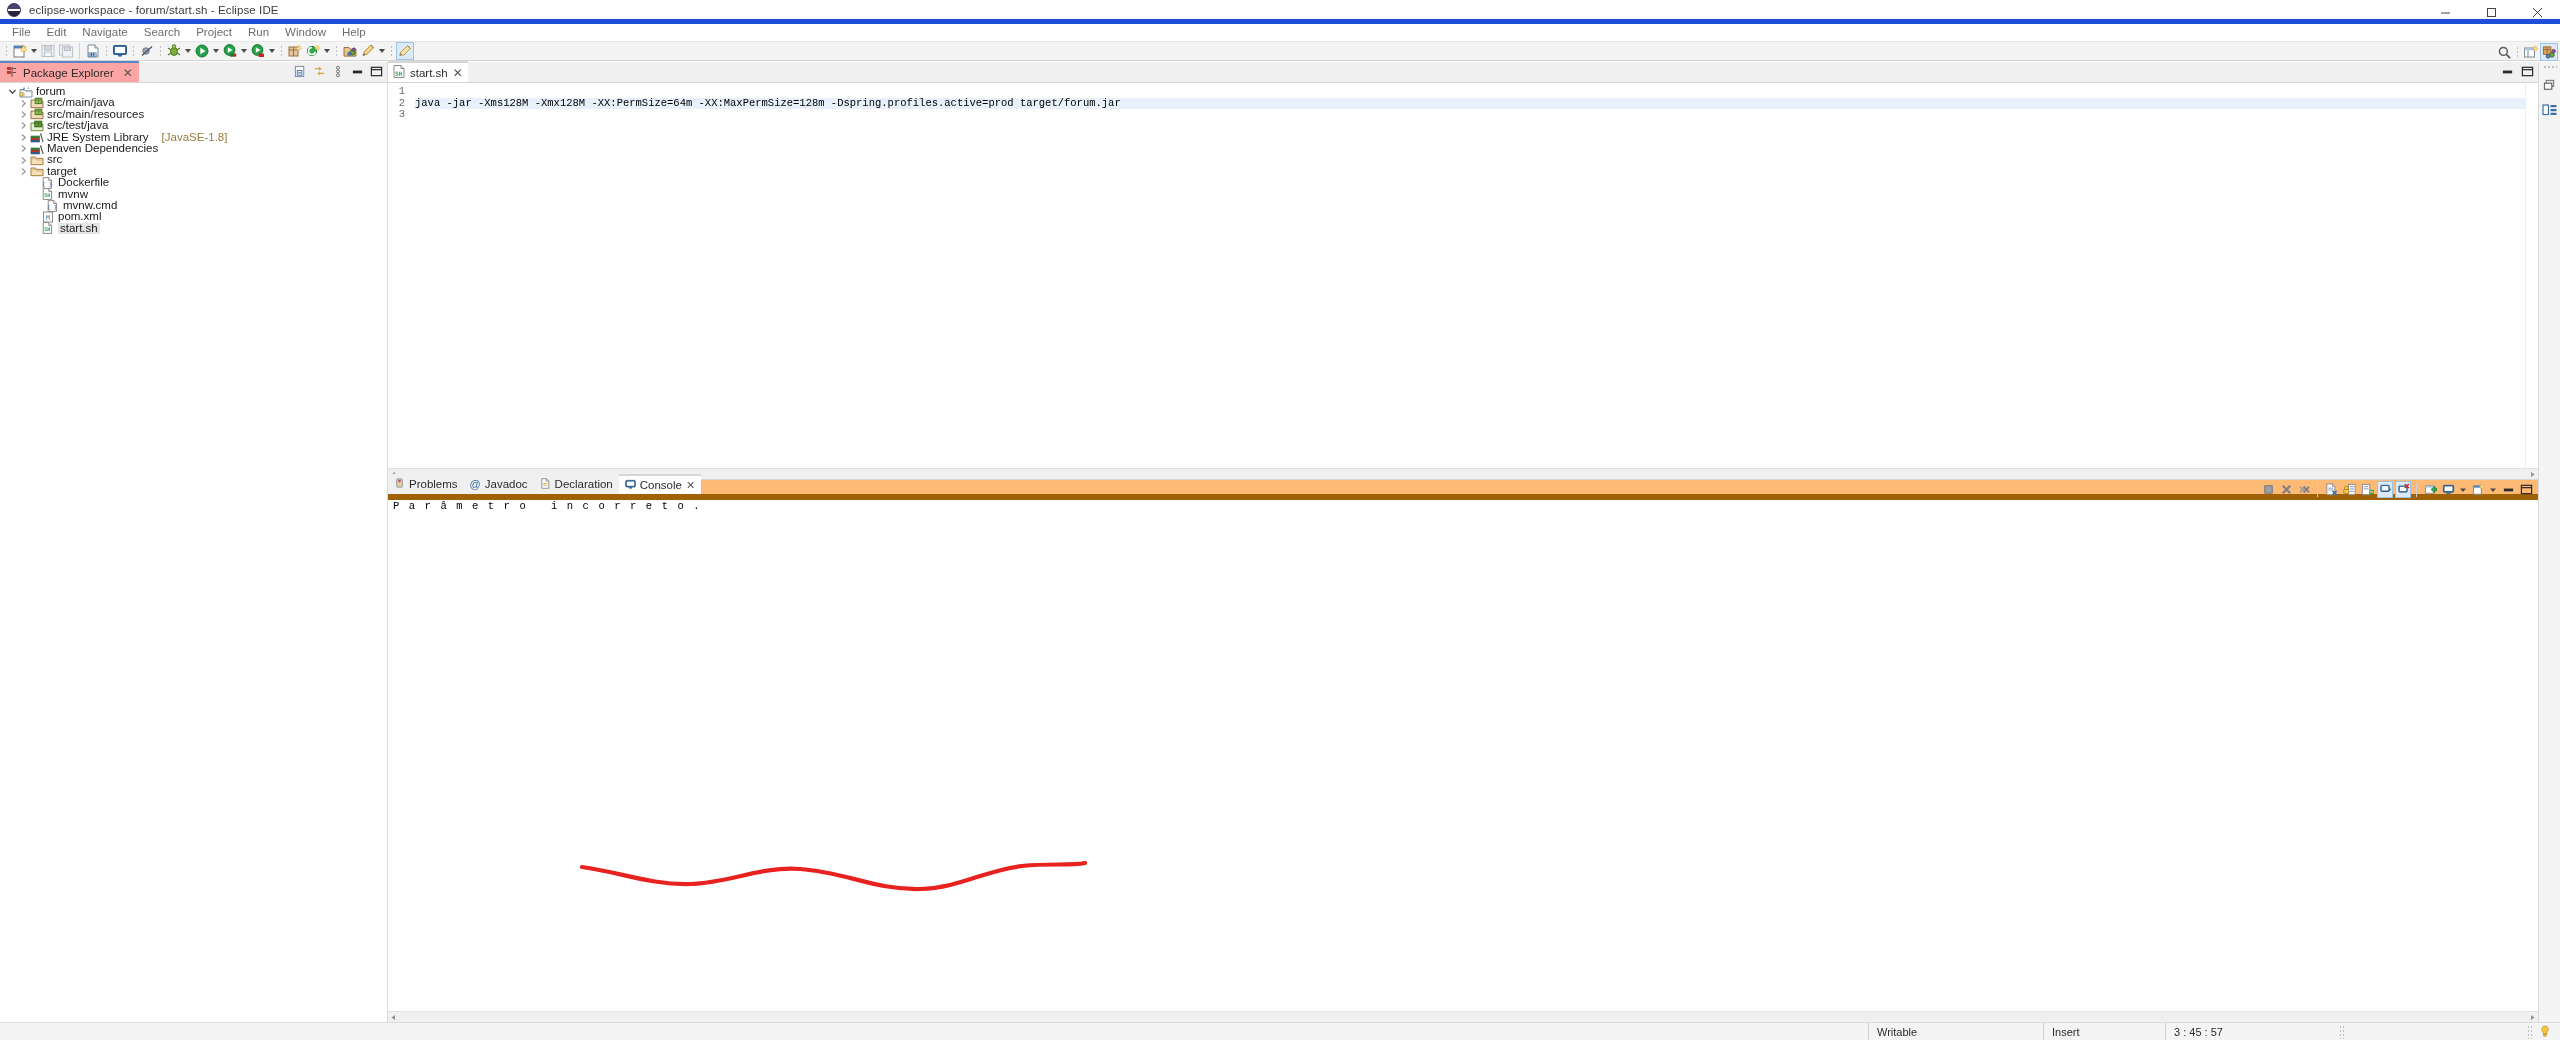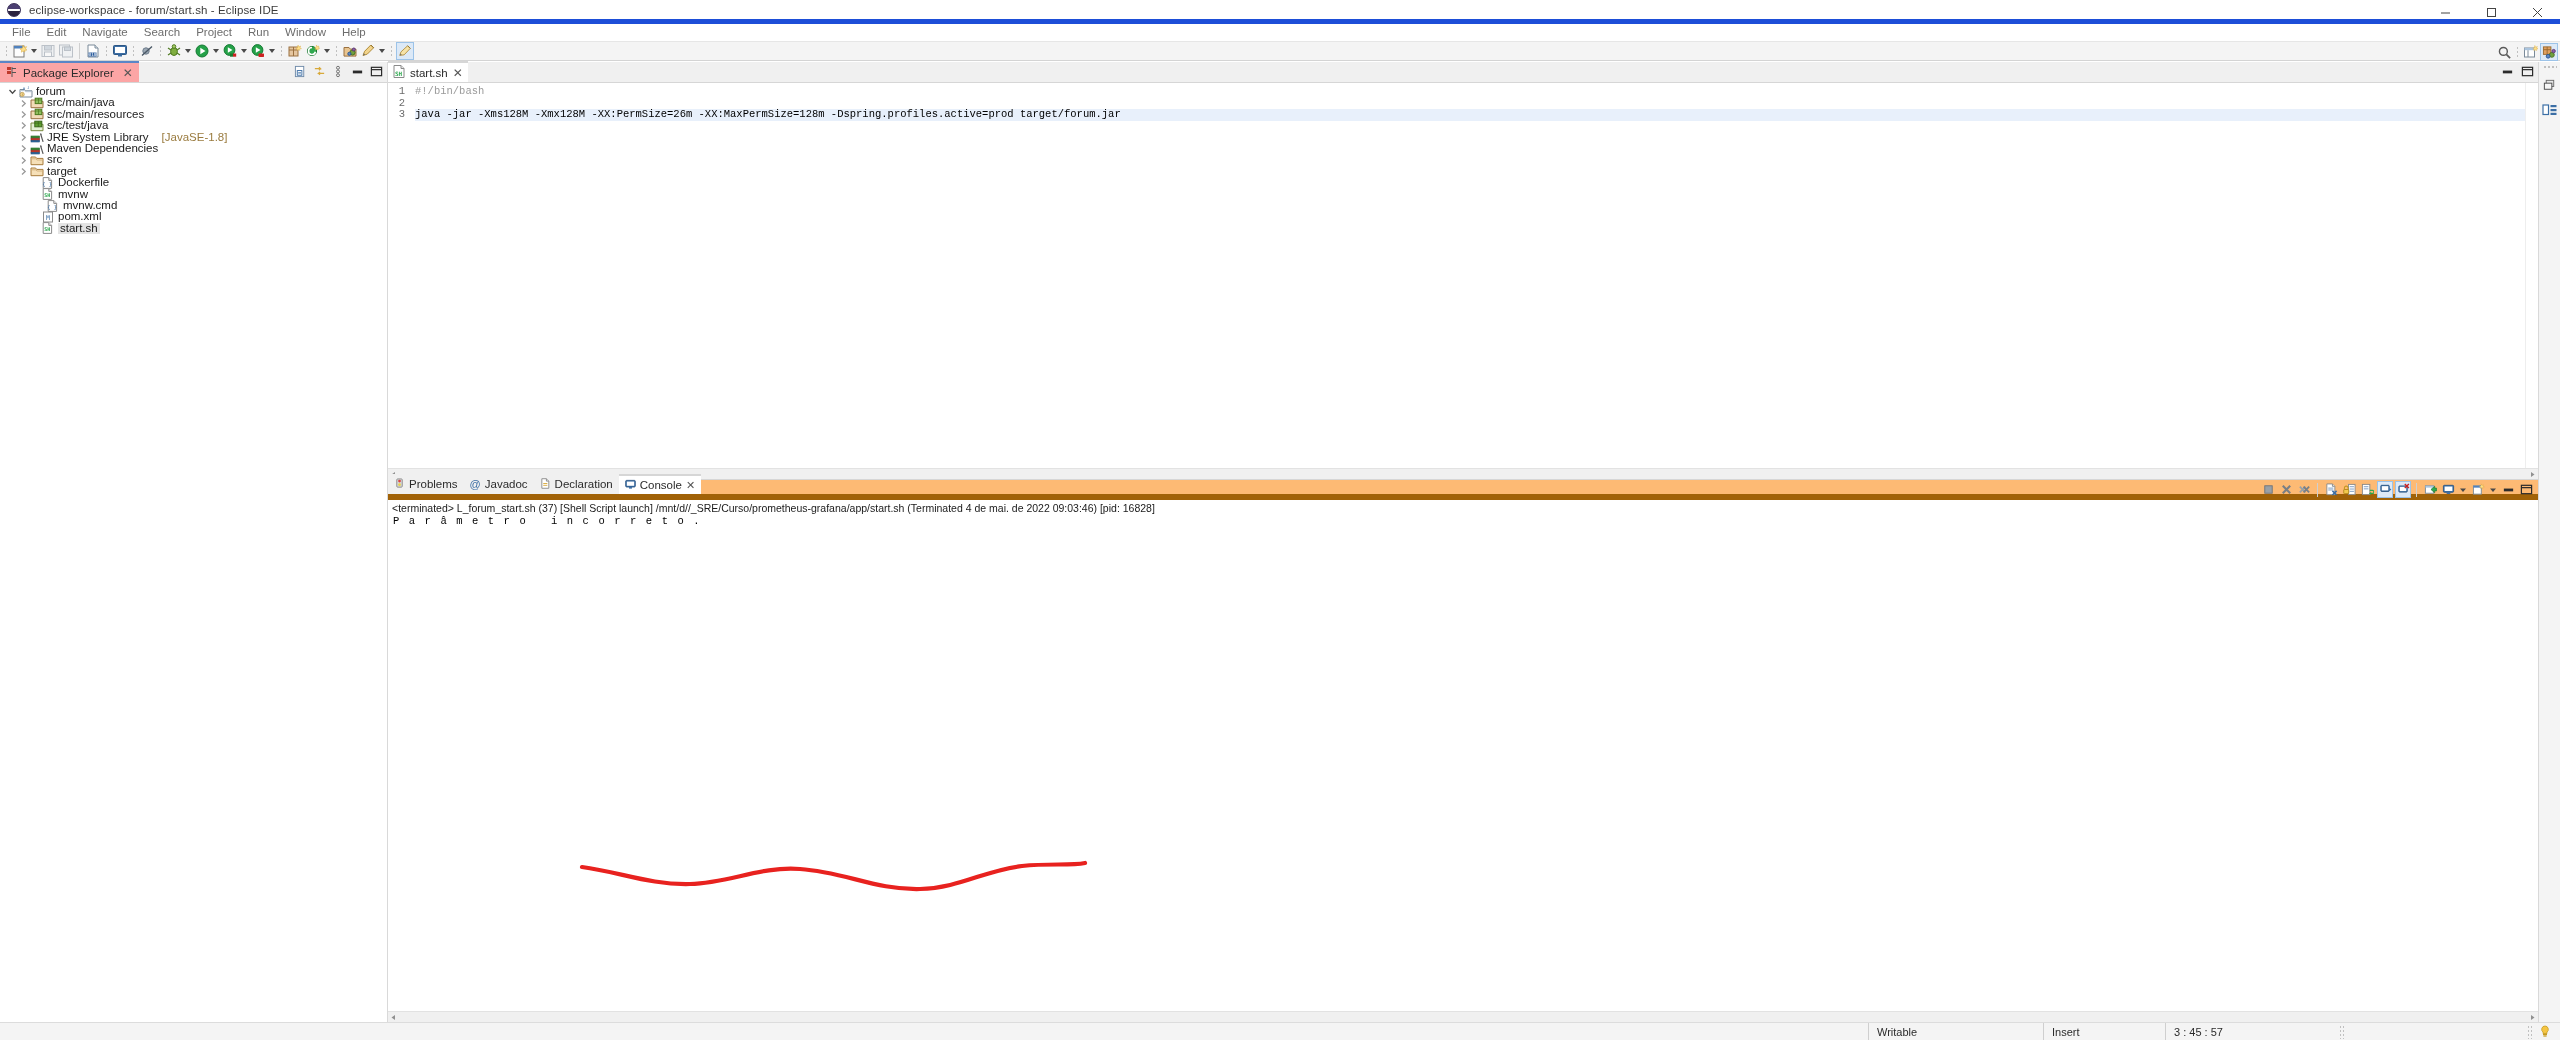--- a/index.html
+++ b/index.html
@@ -782,21 +782,21 @@
         </div>
       </div>
 
       <div id="code-area">
         <div id="gutter">
             <div class="cl">1</div>
             <div class="cl">2</div>
             <div class="cl">3</div>
           </div>
         <div id="gutter-sep"></div>
-        <div id="code-lines"><div class="cl comment">#!/bin/bash</div><div class="cl ">&nbsp;</div><div class="cl  hl">java -jar -Xms128M -Xmx128M -XX:PermSize=26m -XX:MaxPermSize=128m -Dspring.profiles.active=prod target/forum.jar</div></div>
+        <div id="code-lines"><div class="cl ">&nbsp;</div><div class="cl  hl">java -jar -Xms128M -Xmx128M -XX:PermSize=64m -XX:MaxPermSize=128m -Dspring.profiles.active=prod target/forum.jar</div></div>
         <div id="overview-ruler"></div>
       </div>
 
       <div id="ed-scroll-h">
         <div class="sc-arrow">
           <svg width="7" height="7" viewBox="0 0 7 7">
               <polygon points="5,1 5,6 1.5,3.5" fill="#909090"></polygon>
             </svg>
         </div>
         <div class="sc-arrow">
@@ -949,21 +949,20 @@
           <div class="cs-btn">
             <svg width="13" height="13" viewBox="0 0 14 14">
                 <rect x="1.5" y="2.5" width="11" height="9" fill="none" stroke="#2b2b2b" stroke-width="1.3"></rect>
                 <line x1="1.5" y1="5" x2="12.5" y2="5" stroke="#2b2b2b" stroke-width="1.3"></line>
               </svg>
           </div>
         </div>
       </div>
 
       <div id="console-body">
-        <div id="console-head">&lt;terminated&gt; L_forum_start.sh (37) [Shell Script launch] /mnt/d//_SRE/Curso/prometheus-grafana/app/start.sh (Terminated 4 de mai. de 2022 09:03:46) [pid: 16828]</div>
         <div id="console-out">P a r â m e t r o   i n c o r r e t o .</div>
       </div>
 
       <div id="console-scroll-h">
         <div class="sc-arrow">
           <svg width="7" height="7" viewBox="0 0 7 7">
               <polygon points="5,1 5,6 1.5,3.5" fill="#909090"></polygon>
             </svg>
         </div>
         <div class="sc-arrow">

